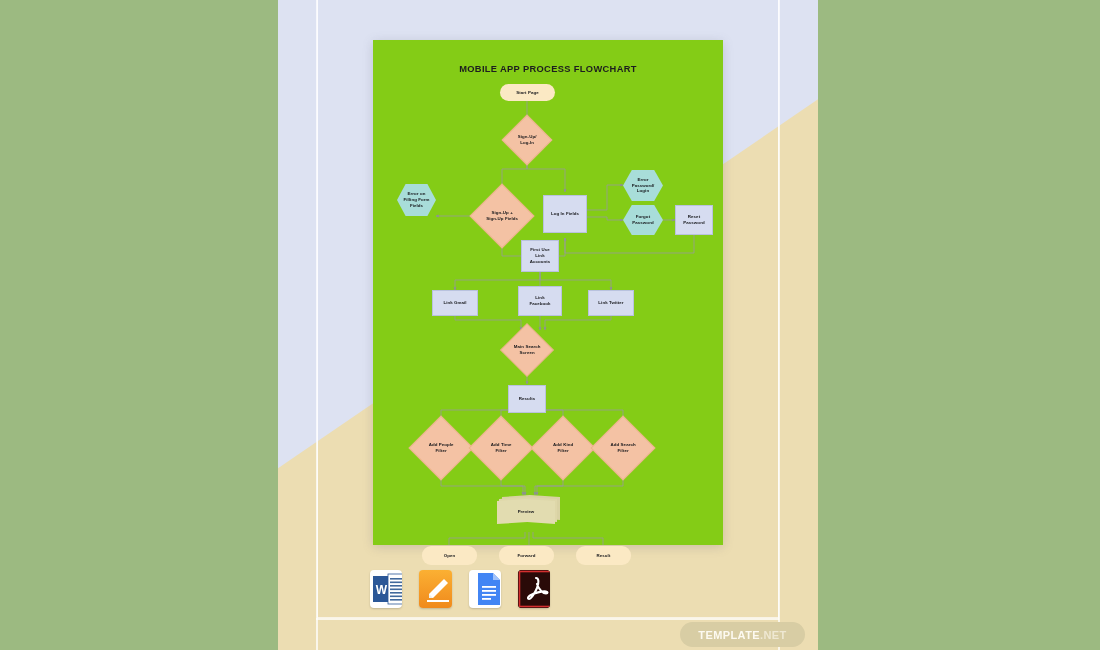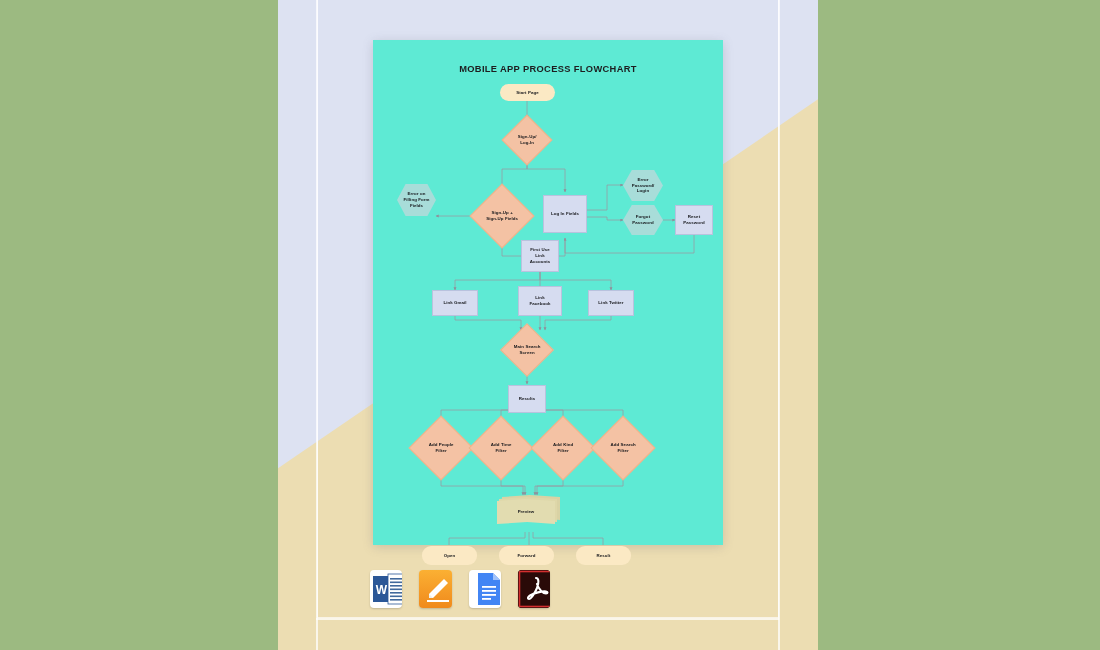--- a/index.html
+++ b/index.html
@@ -15,21 +15,21 @@
   .bg-panel{position:absolute;left:278px;top:0;width:540px;height:650px;background:#dde2f2;overflow:hidden;}
   .bg-tan{position:absolute;left:-10px;top:0;width:560px;height:660px;
           background:#ecddb2;
           clip-path:polygon(100% 14%, 100% 100%, 0 100%, 0 72%);}
   .bg-line-v{position:absolute;top:0;width:2px;height:650px;background:rgba(255,255,255,.72);}
   .bg-line-h{position:absolute;left:0;height:2px;background:rgba(255,255,255,.72);}
   .frame{position:absolute;left:317px;top:-2px;width:462px;height:620px;
          border:1.5px solid rgba(255,255,255,.66);border-top:none;box-sizing:border-box;}
 
   
-  .paper{position:absolute;left:373px;top:40px;width:350px;height:505px;background:#5eead4;
+  .paper{position:absolute;left:373px;top:40px;width:350px;height:505px;background:#84cc16;
          box-shadow:0 2px 10px rgba(90,90,110,.22);}
   .ptitle{position:absolute;left:0;right:0;top:24px;text-align:center;
           font-size:9.3px;font-weight:bold;letter-spacing:.35px;color:#1d1d1f;}
 
   
   .canvas{position:absolute;left:0;top:0;width:350px;height:505px;}
   .canvas svg{position:absolute;left:0;top:0;}
 
   .node{position:absolute;display:flex;align-items:center;justify-content:center;
         text-align:center;font-size:4.4px;font-weight:bold;line-height:1.32;
@@ -262,14 +262,18 @@
     <div class="appicon ic-pdf">
       <svg viewBox="0 0 38 38" width="38" height="38">
         <rect x="0" y="0" width="38" height="38" fill="#2a0a08"></rect>
         <rect x="1.5" y="1.5" width="35" height="35" fill="none" stroke="#d32f2f" stroke-width="1.6"></rect>
         <path d="M18,8 C21,8 21,13 19,18 C17,23 13,29 11,29 C9.5,29 9.5,27 12,25.5 C16,23 24,21 28,21.5 C30,21.8 30,23.5 28,23.5 C25,23.5 21,20 19,14" fill="none" stroke="#fff" stroke-width="2.1" stroke-linecap="round"></path>
       </svg>
     </div>
 
   </div>
 
+  <div class="watermark">
+    <span>TEMPLATE</span>
+      <span class="dim">.NET</span>
+  </div>
 
 </div>
 
 </body></html>

